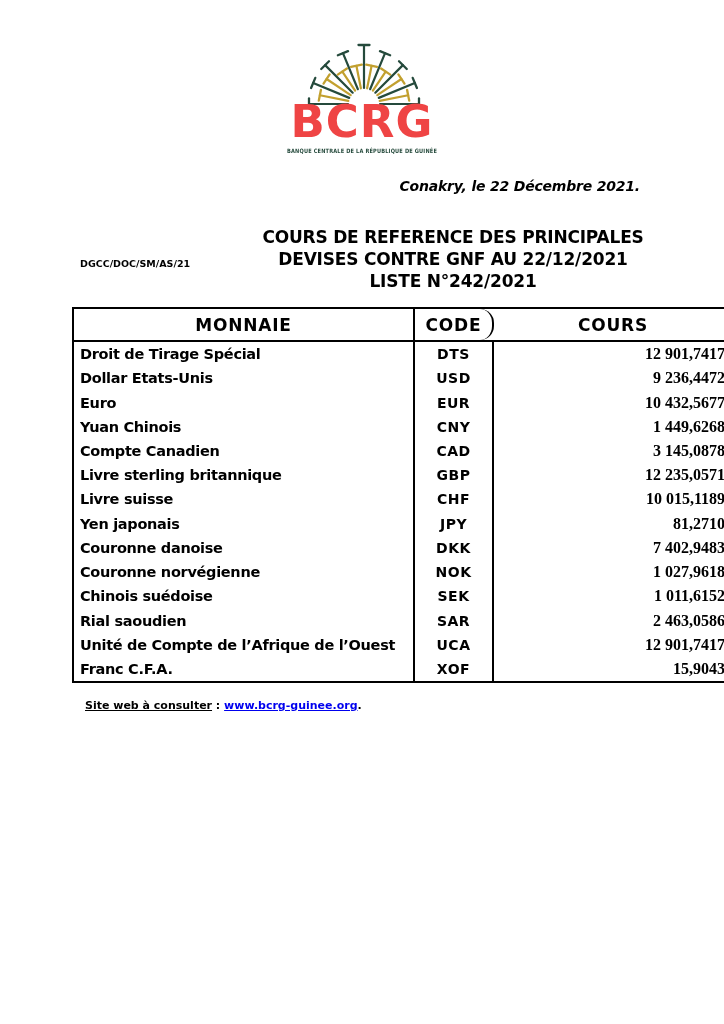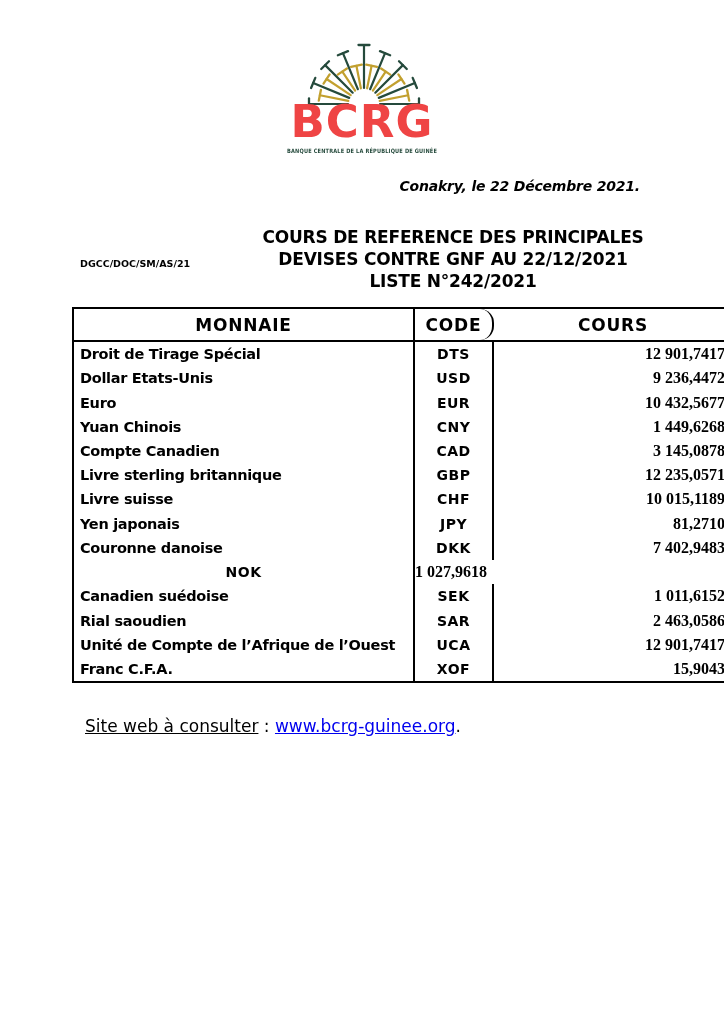--- a/index.html
+++ b/index.html
@@ -36,21 +36,21 @@
   .trow { flex:1; display:grid; grid-template-columns:341px 79px 1fr; }
   .td { display:flex; align-items:center; }
   .td-name { padding-left:6px; border-right:2px solid #000;
              font-size:14.5px; font-weight:bold; letter-spacing:-0.3px; white-space:nowrap; overflow:hidden; }
   .td-code { justify-content:center; border-right:2px solid #000;
              font-size:14px; font-weight:bold; letter-spacing:0.5px; }
   .td-rate { justify-content:flex-end; padding-right:7px;
              font-family:"Liberation Serif","DejaVu Serif",serif; font-size:16px; font-weight:bold; }
 
   
-  .footer { position:absolute; top:716px; left:85px; font-size:17px; font-weight:normal; }
+  .footer { position:absolute; top:699px; left:85px; font-size:11px; font-weight:bold; }
   .footer-label { text-decoration:underline; }
   .footer-link  { text-decoration:underline; cursor:pointer; }
 </style>
 </head>
 <body>
 
 <div class="page">
 
   <div class="logo">
     <svg id="rays-svg" width="160" height="70" viewBox="0 0 160 70">
@@ -157,26 +157,27 @@
     <div class="td td-rate">81,2710</div>
   </div>
 
   <div class="trow">
     <div class="td td-name">Couronne danoise</div>
     <div class="td td-code">DKK</div>
     <div class="td td-rate">7 402,9483</div>
   </div>
 
   <div class="trow">
+    <div class="td td-name">Couronne norvégienne</div>
     <div class="td td-code">NOK</div>
     <div class="td td-rate">1 027,9618</div>
   </div>
 
   <div class="trow">
-    <div class="td td-name">Canadien suédoise</div>
+    <div class="td td-name">Chinois suédoise</div>
     <div class="td td-code">SEK</div>
     <div class="td td-rate">1 011,6152</div>
   </div>
 
   <div class="trow">
     <div class="td td-name">Rial saoudien</div>
     <div class="td td-code">SAR</div>
     <div class="td td-rate">2 463,0586</div>
   </div>
 

